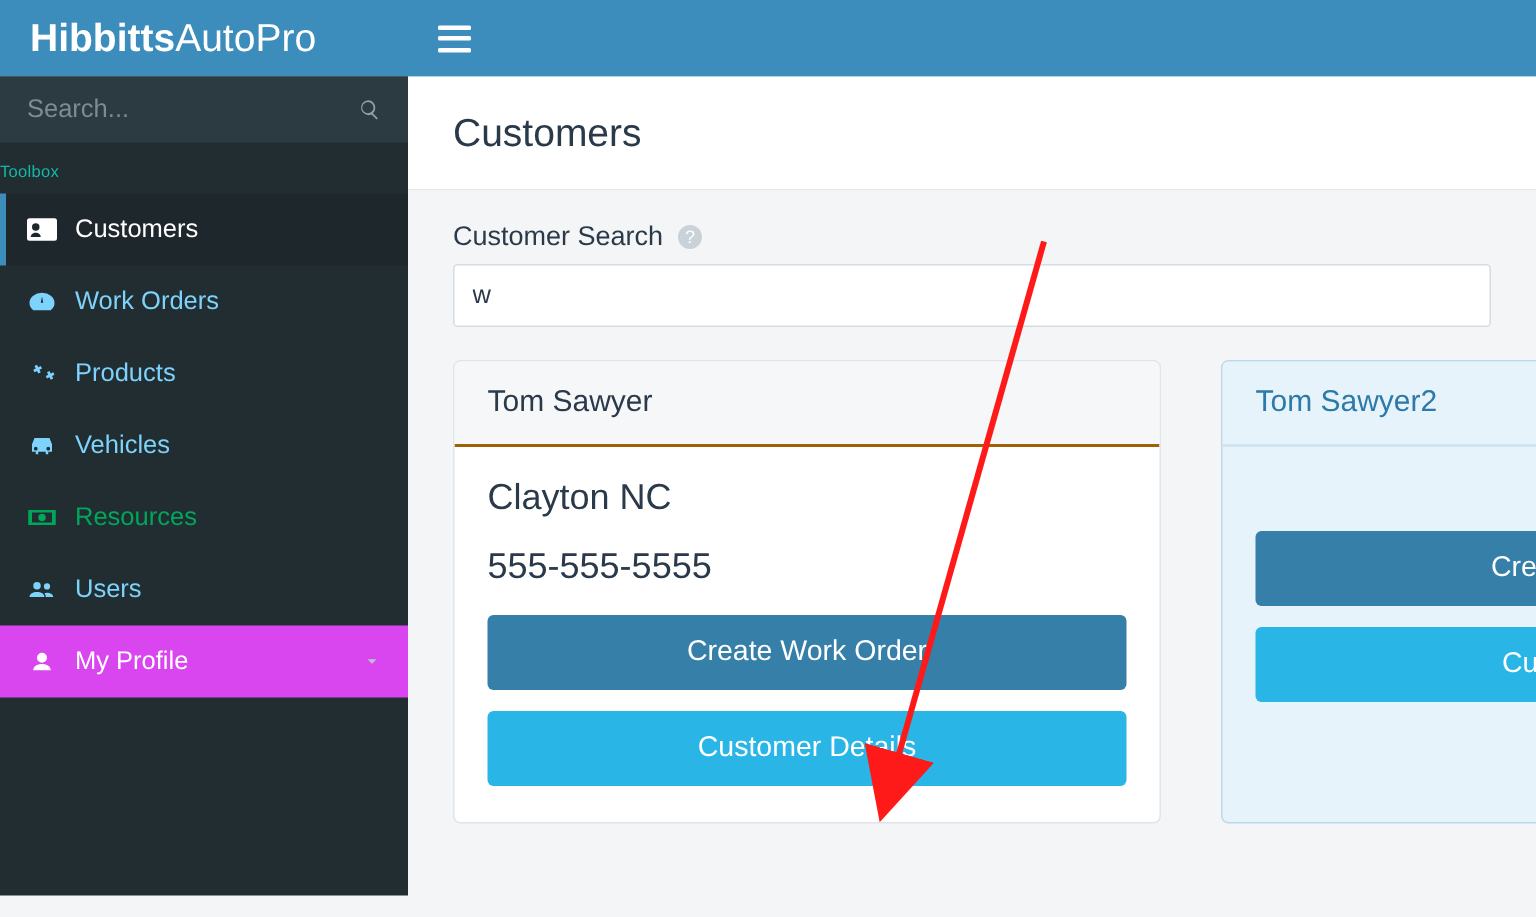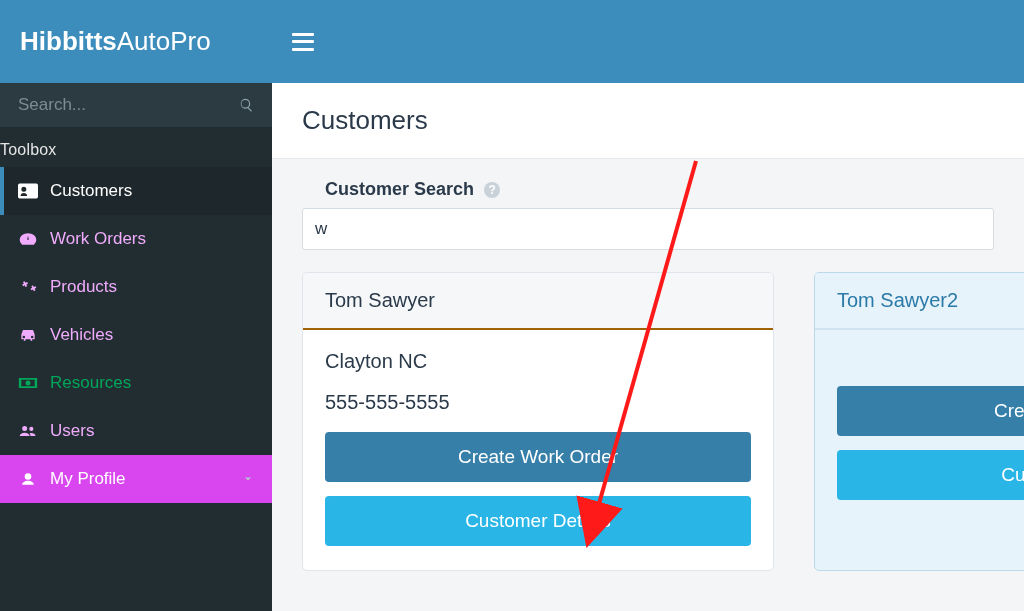--- a/index.html
+++ b/index.html
@@ -8,21 +8,21 @@
     background: #f3f5f7;
     color: #2b3a4a;
     width: 1024px;
     height: 611px;
     overflow: hidden;
     position: relative;
   }
   
   .topbar {
     display: flex;
-    height: 83px;
+    height: 51px;
   }
   .topbar-brand {
     width: 272px;
     background: #3c8dbc;
     display: flex;
     align-items: center;
     padding-left: 20px;
     color: #fff;
     font-size: 26px;
     font-weight: 300;
@@ -65,33 +65,33 @@
     background: transparent;
     border: none;
     color: #b8c7ce;
     font-size: 17px;
     outline: none;
   }
   .search-input::placeholder { color: #7d8b93; }
   .search-icon-svg { width: 18px; height: 18px; fill: #8aa0aa; }
 
   .toolbox-label {
-    font-size: 16px;
-    color: #e5e5e5;
+    font-size: 11px;
+    color: #14b8a6;
     padding: 14px 0 8px 0;
     letter-spacing: .2px;
   }
 
   .nav-item {
     display: flex;
     align-items: center;
     gap: 12px;
     padding: 14px 18px;
     font-size: 17px;
-    color: #f0abfc;
+    color: #7dd3fc;
     cursor: pointer;
   }
   .nav-item.active {
     background: #1e282c;
     color: #ffffff;
     border-left: 4px solid #3c8dbc;
     padding-left: 14px;
   }
   .nav-item.green { color: #00a65a; }
   .nav-item.profile {
@@ -120,27 +120,26 @@
     background: #fff;
     border-bottom: 1px solid #e5e9ec;
     padding: 22px 30px;
     font-size: 26px;
     font-weight: 400;
     color: #2b3a4a;
   }
   .search-section { padding: 20px 30px 18px 30px; }
   .search-label {
     font-size: 18px;
-    font-weight: 700;
+    font-weight: 400;
     color: #2b3a4a;
     display: flex;
     align-items: center;
     gap: 10px;
     margin-bottom: 8px;
-    margin-left: 23px;
   }
   .help-icon {
     width: 16px; height: 16px;
     border-radius: 50%;
     background: #c9d2d8;
     color: #fff;
     font-size: 12px;
     display:flex; align-items:center; justify-content:center;
   }
   .cust-search-input {
@@ -173,21 +172,21 @@
     font-size: 20px;
     color: #2b3a4a;
   }
   .cust-card-head.link { color: #2c7aa8; }
   .cust-card-body {
     padding: 20px 22px 24px 22px;
     display: flex;
     flex-direction: column;
     gap: 14px;
   }
-  .cust-info { font-size: 20px; color: #2b3a4a; margin-bottom: 4px; }
+  .cust-info { font-size: 24px; color: #2b3a4a; margin-bottom: 4px; }
   .btn {
     display: block;
     width: 100%;
     text-align: center;
     padding: 14px 10px;
     font-size: 19px;
     color: #fff;
     border-radius: 4px;
     cursor: pointer;
     border: none;

